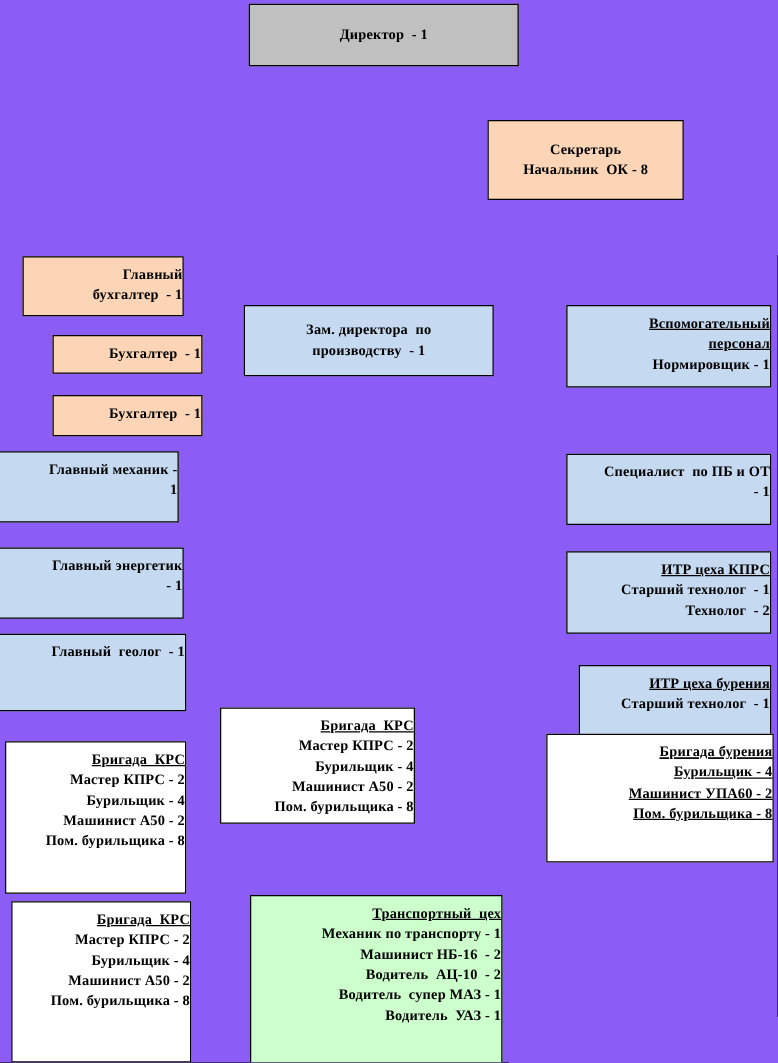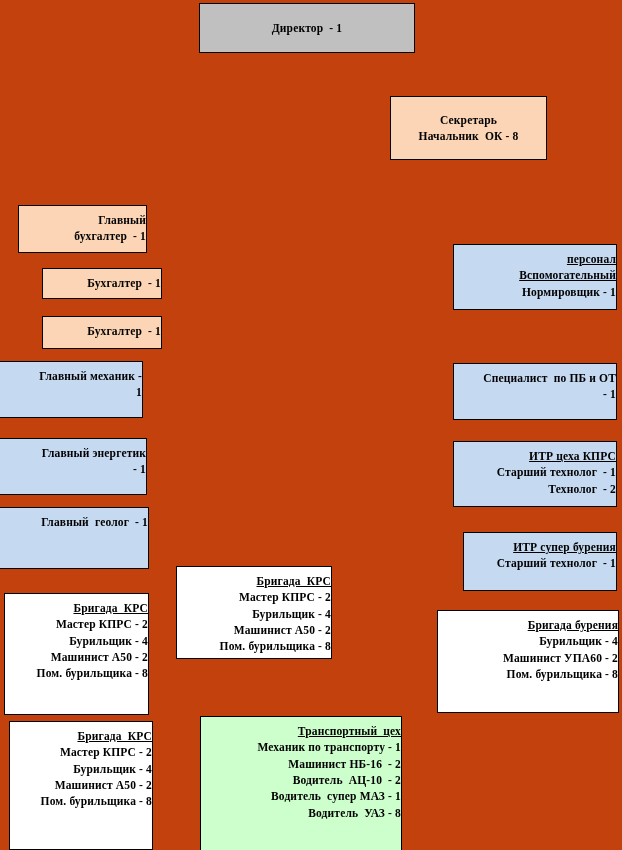--- a/index.html
+++ b/index.html
@@ -4,21 +4,21 @@
 <style>
   html, body {
     margin: 0;
     padding: 0;
     background: #000000;
   }
   #chart-root {
     position: relative;
     width: 622px;
     height: 850px;
-    background: #c2410c;
+    background: #8b5cf6;
     overflow: hidden;
     font-family: "Liberation Serif", "DejaVu Serif", serif;
   }
   .node {
     position: absolute;
     box-sizing: border-box;
     border: 1px solid #000000;
     font-size: 11.5px;
     line-height: 1.42;
     font-weight: bold;
@@ -73,24 +73,28 @@
   </div>
 
   <div class="node listed fill-peach" style="left:42px; top:268px; width:120px; height:31px;">
     <span class="node-line regular">Бухгалтер  - 1</span>
   </div>
 
   <div class="node listed fill-peach" style="left:42px; top:316px; width:120px; height:33px;">
     <span class="node-line regular">Бухгалтер  - 1</span>
   </div>
 
+  <div class="node centered fill-blue" style="left:195px; top:244px; width:200px; height:57px;">
+    <span class="node-line regular">Зам. директора  по</span>
+    <span class="node-line regular">производству  - 1</span>
+  </div>
 
   <div class="node listed fill-blue" style="left:453px; top:244px; width:164px; height:66px;">
+    <span class="node-line heading">Вспомогательный</span>
     <span class="node-line heading">персонал</span>
-    <span class="node-line heading">Вспомогательный</span>
     <span class="node-line regular">Нормировщик - 1</span>
   </div>
 
   <div class="node listed fill-blue" style="left:-4px; top:361px; width:147px; height:57px;">
     <span class="node-line regular">Главный механик -</span>
     <span class="node-line regular">1</span>
   </div>
 
   <div class="node listed fill-blue" style="left:453px; top:363px; width:164px; height:57px;">
     <span class="node-line regular">Специалист  по ПБ и ОТ</span>
@@ -106,54 +110,54 @@
     <span class="node-line heading">ИТР цеха КПРС</span>
     <span class="node-line regular">Старший технолог  - 1</span>
     <span class="node-line regular">Технолог  - 2</span>
   </div>
 
   <div class="node listed fill-blue" style="left:-4px; top:507px; width:153px; height:62px;">
     <span class="node-line regular">Главный  геолог  - 1</span>
   </div>
 
   <div class="node listed fill-blue" style="left:463px; top:532px; width:154px; height:59px;">
-    <span class="node-line heading">ИТР супер бурения</span>
+    <span class="node-line heading">ИТР цеха бурения</span>
     <span class="node-line regular">Старший технолог  - 1</span>
   </div>
 
   <div class="node listed fill-white" style="left:176px; top:566px; width:156px; height:93px;">
     <span class="node-line heading">Бригада  КРС</span>
     <span class="node-line regular">Мастер КПРС - 2</span>
     <span class="node-line regular">Бурильщик - 4</span>
     <span class="node-line regular">Машинист А50 - 2</span>
     <span class="node-line regular">Пом. бурильщика - 8</span>
   </div>
 
   <div class="node listed fill-white" style="left:4px; top:593px; width:145px; height:122px;">
     <span class="node-line heading">Бригада  КРС</span>
     <span class="node-line regular">Мастер КПРС - 2</span>
     <span class="node-line regular">Бурильщик - 4</span>
     <span class="node-line regular">Машинист А50 - 2</span>
     <span class="node-line regular">Пом. бурильщика - 8</span>
   </div>
 
-  <div class="node listed fill-white" style="left:437px; top:610px; width:182px; height:103px;">
+  <div class="node listed fill-white" style="left:437px; top:587px; width:182px; height:103px;text-decoration:underline;">
     <span class="node-line heading">Бригада бурения</span>
     <span class="node-line regular">Бурильщик - 4</span>
     <span class="node-line regular">Машинист УПА60 - 2</span>
     <span class="node-line regular">Пом. бурильщика - 8</span>
   </div>
 
   <div class="node listed fill-green" style="left:200px; top:716px; width:202px; height:143px;">
     <span class="node-line heading">Транспортный  цех</span>
     <span class="node-line regular">Механик по транспорту - 1</span>
     <span class="node-line regular">Машинист НБ-16  - 2</span>
     <span class="node-line regular">Водитель  АЦ-10  - 2</span>
     <span class="node-line regular">Водитель  супер МАЗ - 1</span>
-    <span class="node-line regular">Водитель  УАЗ - 8</span>
+    <span class="node-line regular">Водитель  УАЗ - 1</span>
   </div>
 
   <div class="node listed fill-white" style="left:9px; top:721px; width:144px; height:129px;">
     <span class="node-line heading">Бригада  КРС</span>
     <span class="node-line regular">Мастер КПРС - 2</span>
     <span class="node-line regular">Бурильщик - 4</span>
     <span class="node-line regular">Машинист А50 - 2</span>
     <span class="node-line regular">Пом. бурильщика - 8</span>
   </div>
 

